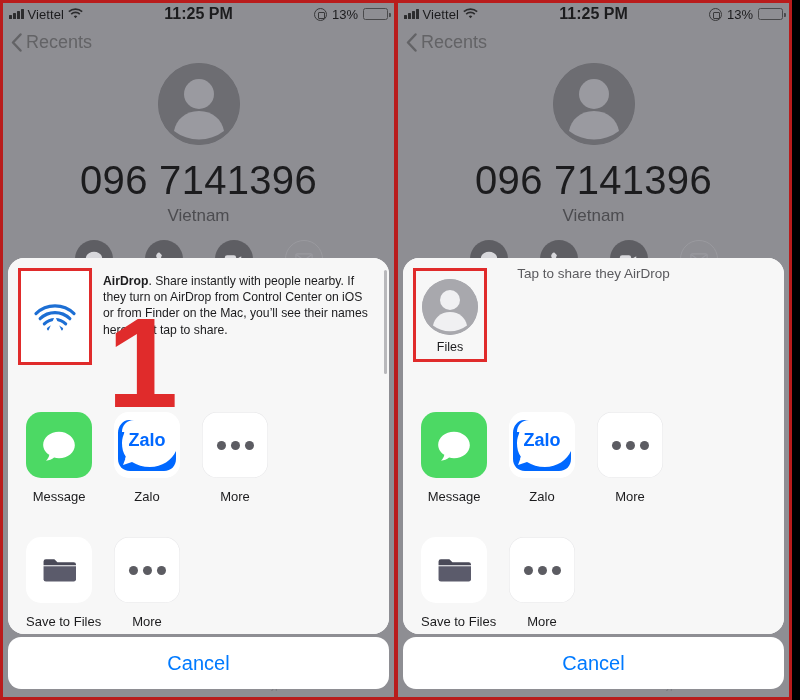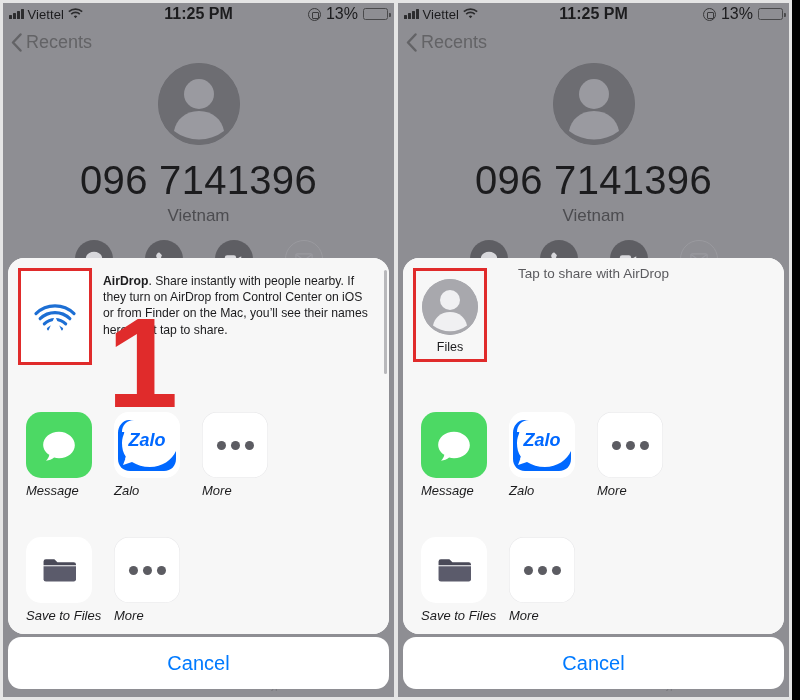--- a/index.html
+++ b/index.html
@@ -17,21 +17,21 @@
     background: #000;
   }
 
   
   .panel {
     position: relative;
     width: 396px;
     height: 700px;
     background: #8e8e93;
     overflow: hidden;
-    border: 3px solid #e5e5e5;
+    border: 3px solid #b91c1c;
   }
   .panel.left  { border-right-width: 2px; }
   .panel.right { border-left-width: 2px; }
 
   
   .status-bar {
     position: relative;
     height: 22px;
     background: #8e8e93;
     display: flex;
@@ -57,21 +57,21 @@
     font-size: 16px;
     font-weight: bold;
     color: #1c1c1e;
     pointer-events: none;
   }
   .sb-right {
     margin-left: auto;
     display: flex;
     align-items: center;
     gap: 5px;
-    font-size: 16px;
+    font-size: 13px;
     color: #1c1c1e;
   }
   .lock-rot-icon {
     width: 13px; height: 13px;
     border: 1.4px solid #3a3a3c;
     border-radius: 50%;
     position: relative;
   }
   .lock-rot-icon::after {
     content: "";
@@ -238,33 +238,33 @@
     color: #1c1c1e;
   }
 
   
   .icon-row {
     display: flex;
     gap: 22px;
     padding: 14px 0 8px 18px;
     height: 125px;
   }
-  .icon-item { width: 66px; text-align: left; font-style: italic; }
+  .icon-item { width: 66px; text-align: center; }
   .icon-tile {
     width: 66px; height: 66px;
     border-radius: 15px;
     margin: 0 auto;
     display: flex;
     align-items: center;
     justify-content: center;
     overflow: hidden;
     position: relative;
   }
   .icon-label {
-    margin-top: 5px;
+    margin-top: 11px;
     font-size: 13px;
     color: #1c1c1e;
     white-space: nowrap;
   }
   .tile-message { background: #4cd964; }
   .tile-zalo    { background: #ffffff; }
   .tile-more    { background: #ffffff; box-shadow: 0 0 0 .5px #e2e2e4 inset; }
   .tile-files   { background: #ffffff; }
   .dots { display: flex; gap: 5px; }
   .dots i {
@@ -591,21 +591,21 @@
       <span>Recents</span>
       <span>Contacts</span>
       <span>Keypad</span>
       <span>Voicemail</span>
     </div>
 
     <div class="share-sheet">
 
       <div class="sheet-section">
         <div class="airdrop-contacts">
-          <div class="airdrop-hint">Tap to share with AirDrop</div>
+          <div class="airdrop-hint">Tap to share they AirDrop</div>
           <div class="contact-tile">
             <div class="contact-avatar">
               <svg viewBox="0 0 56 56" width="56" height="56">
                 <circle cx="28" cy="28" r="28" fill="#a8a8ad"></circle>
                 <circle cx="28" cy="21" r="10" fill="#f0f0f2"></circle>
                 <path d="M28 33c-9.5 0-15.5 6-17 13.5a28 28 0 0 0 34 0C43.5 39 37.5 33 28 33z" fill="#f0f0f2"></path>
               </svg>
             </div>
             <div class="contact-name">Files</div>
           </div>

